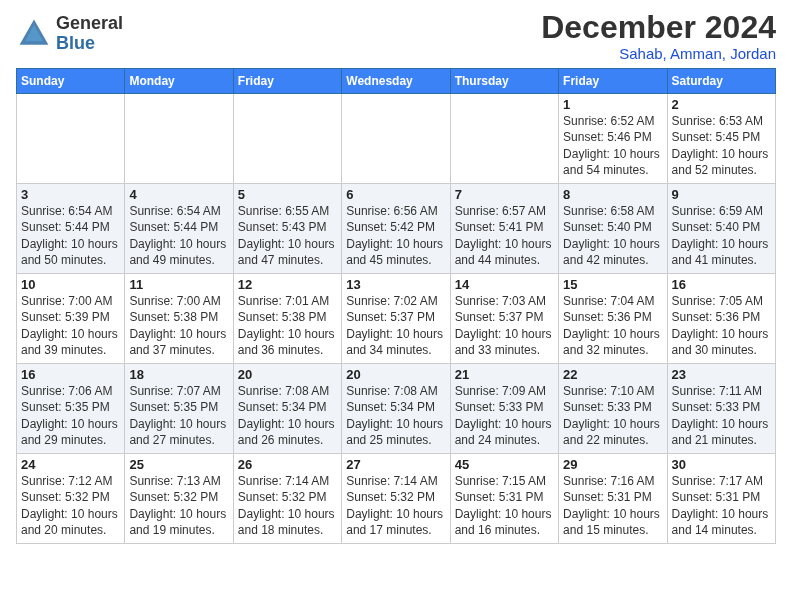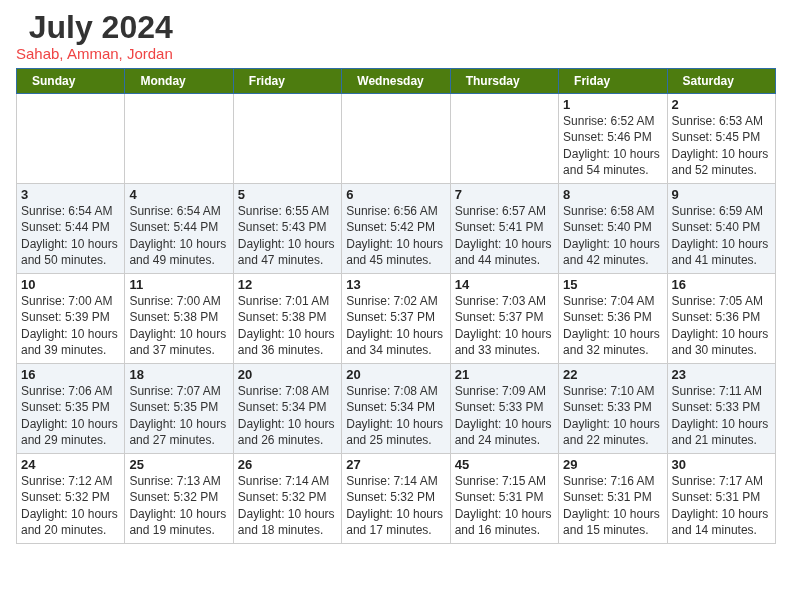--- a/index.html
+++ b/index.html
@@ -51,33 +51,33 @@
       text-align: right;
     }
     .month-title {
       font-size: 32px;
       font-weight: bold;
       color: #333;
       line-height: 1.1;
     }
     .location {
       font-size: 15px;
-      color: #ef4444;
+      color: #1d4ed8;
     }
     table {
       width: 100%;
       border-collapse: collapse;
       table-layout: fixed;
     }
     thead tr th {
-      background: #4d7c0f;
+      background: #3b82f6;
       color: #fff;
       font-size: 12px;
       font-weight: bold;
-      padding: 5px 15px;
+      padding: 5px 4px;
       text-align: left;
       border: 1px solid #2e6da4;
       margin-left: 32px;
     }
     tbody tr td {
       border: 1px solid #ccc;
       vertical-align: top;
       padding: 3px 4px;
       font-size: 10.5px;
       color: #222;
@@ -101,22 +101,33 @@
     }
     .empty-cell {
       background: #fff !important;
     }
   </style>
 </head>
 <body>
 
 <div class="page">
   <div class="header">
+    <div class="logo">
+      <svg class="logo-icon" viewBox="0 0 40 40">
+
+        <polygon points="20,4 36,32 4,32" fill="#2e6da4" opacity="0.85"></polygon>
+        <polygon points="20,10 30,28 10,28" fill="#5a9fd4" opacity="0.7"></polygon>
+      </svg>
+      <div class="logo-text">
+        <span class="logo-general">General</span>
+        <span class="logo-blue">Blue</span>
+      </div>
+    </div>
     <div class="title-block">
-      <div class="month-title">July 2024</div>
+      <div class="month-title">December 2024</div>
       <div class="location">Sahab, Amman, Jordan</div>
     </div>
   </div>
 
   <table>
     <thead>
       <tr>
       <th>Sunday</th>
           <th>Monday</th>
           <th>Friday</th>

